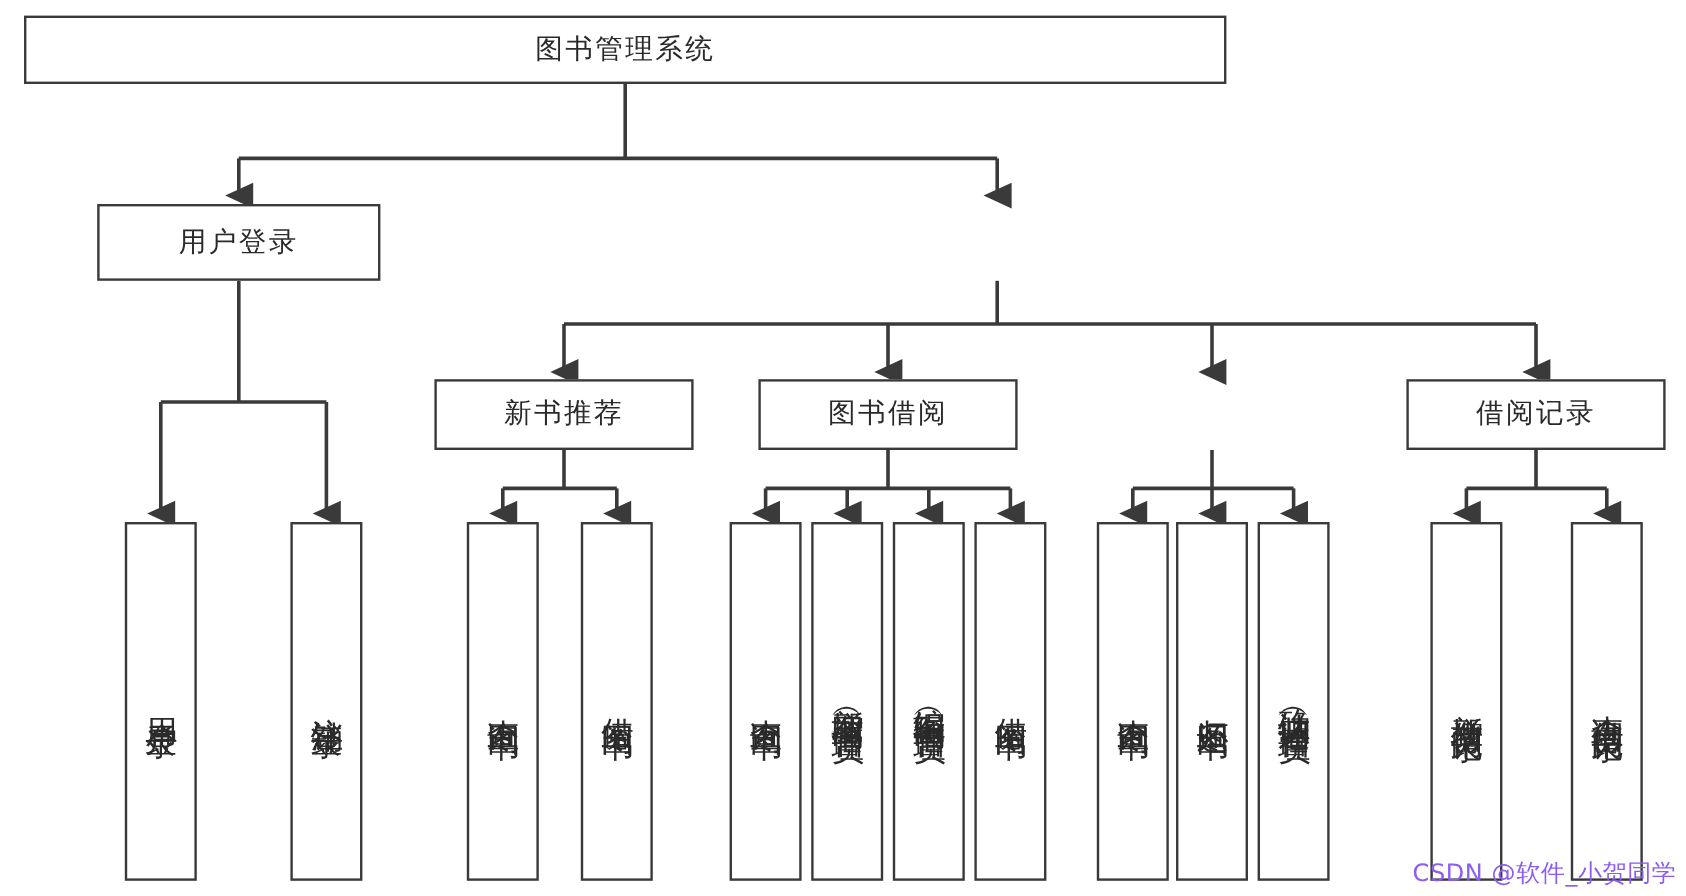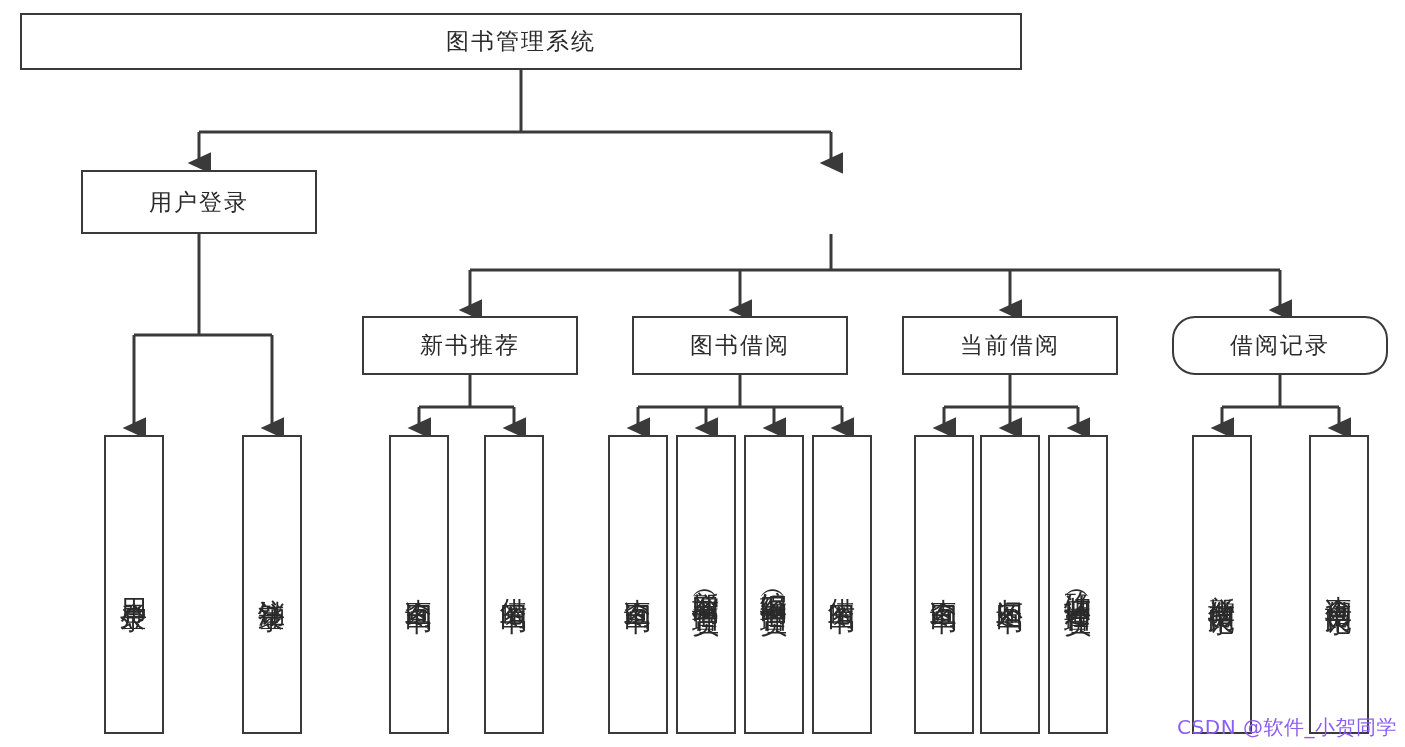--- a/index.html
+++ b/index.html
@@ -141,24 +141,21 @@
   <div class="node h" style="left:81px; top:170px; width:236px; height:64px;">
     <span class="node-label">用户登录</span>
   </div>
 
   <div class="node h" style="left:632px; top:316px; width:216px; height:59px;">
     <span class="node-label">图书借阅</span>
   </div>
   <div class="node h" style="left:362px; top:316px; width:216px; height:59px;">
     <span class="node-label">新书推荐</span>
   </div>
-  <div class="node h" style="left:902px; top:316px; width:216px; height:59px;">
-    <span class="node-label">当前借阅</span>
-  </div>
-  <div class="node h" style="left:1172px; top:316px; width:216px; height:59px;border-radius:23px;">
+  <div class="node h" style="left:1172px; top:316px; width:216px; height:59px;">
     <span class="node-label">借阅记录</span>
   </div>
 
   <div class="node v" style="left:104px; top:435px; width:60px; height:299px;">
     <span class="node-label">用户登录</span>
   </div>
   <div class="node v" style="left:242px; top:435px; width:60px; height:299px;">
     <span class="node-label">注销登录</span>
   </div>
 

